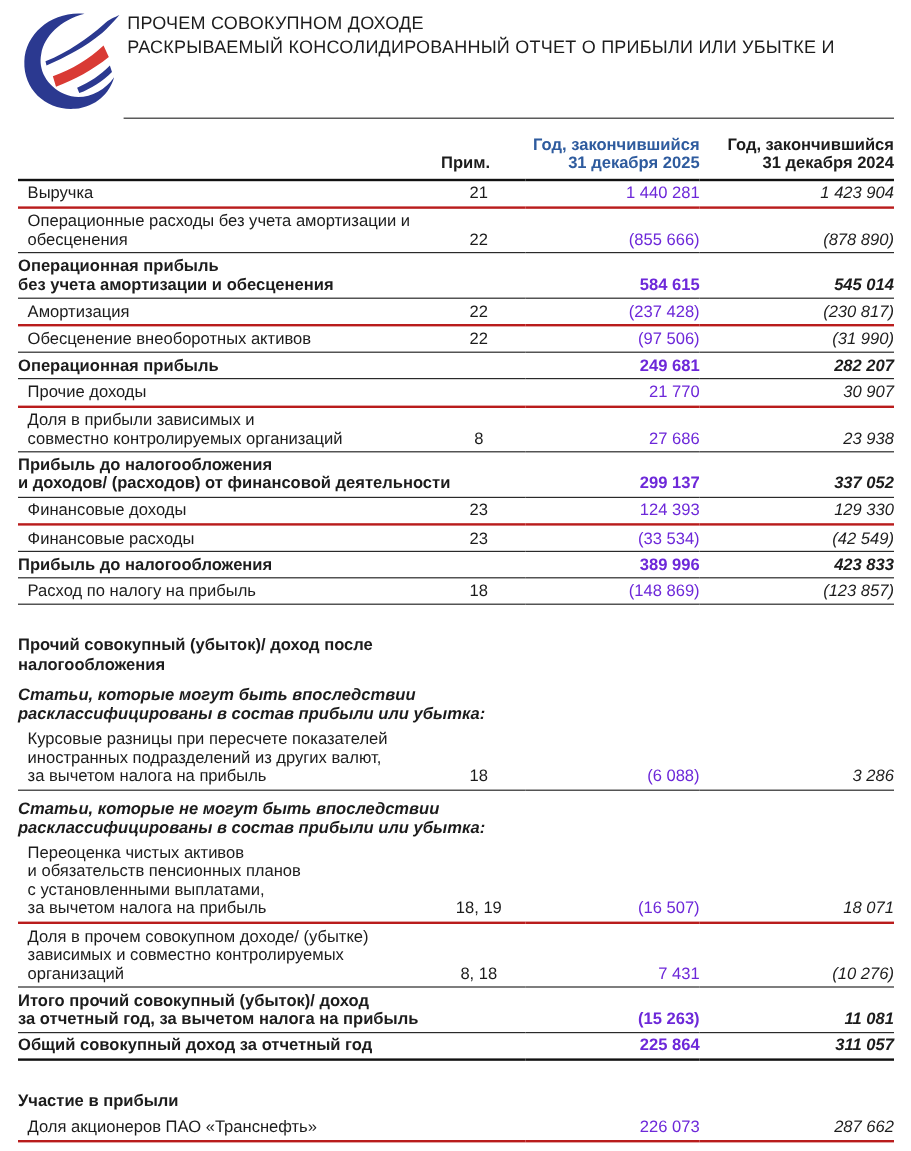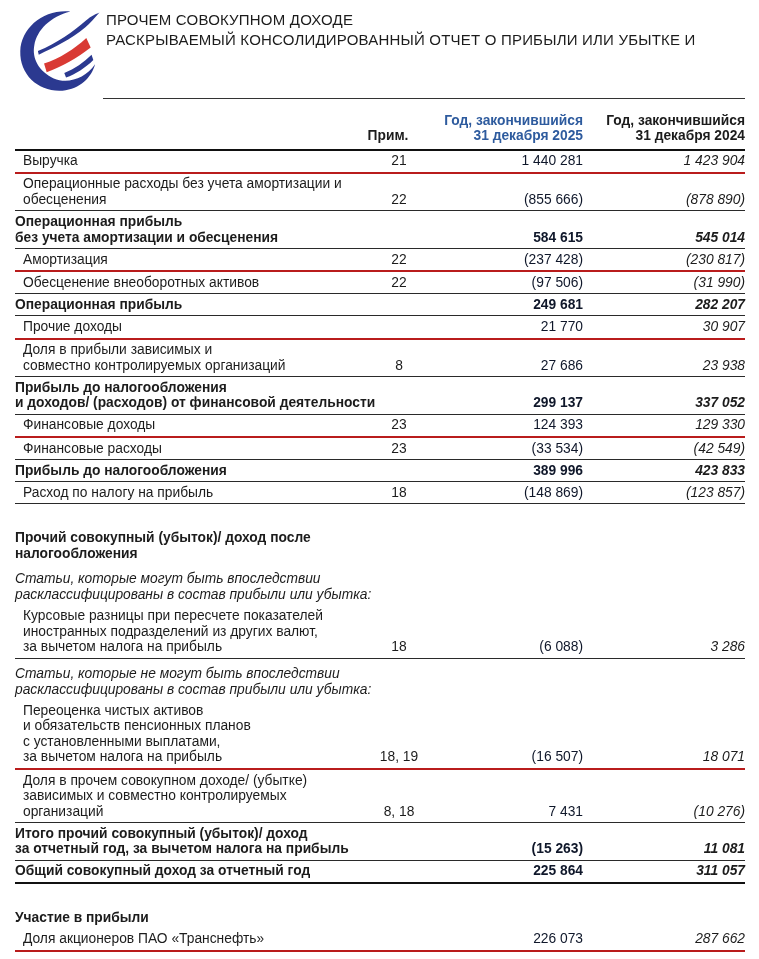--- a/index.html
+++ b/index.html
@@ -25,26 +25,26 @@
   col.c-25   { width:145px; }
   col.c-24   { width:162px; }
   th, td { vertical-align:bottom; padding:2.5px 0 3px 0; font-size:13.8px; line-height:15.6px; }
   thead th { font-weight:bold; border-bottom:2.5px solid #111; padding-bottom:5px; }
   th.h-note { text-align:center; padding-right:22px; }
   th.h-year { text-align:right; white-space:pre-line; }
   th.h-2025 { color:#2E5B9E; }
 
   td.lbl { white-space:pre; overflow:visible; }
   td.note { text-align:center; }
-  td.v25 { text-align:right; color:#0f172a; }
+  td.v25 { text-align:right; color:#6d28d9; }
   td.v24 { text-align:right;font-style:italic; }
 
   tr.reg td.lbl { padding-left:8px; }
   tr.total td, tr.section td { font-weight:bold; }
-  tr.noteital td { font-weight:normal; font-style:italic; }
+  tr.noteital td { font-weight:bold; font-style:italic; }
 
   tr.thin  td { border-bottom:2px solid #b91c1c; }
   tr.dark  td { border-bottom:1.5px solid #2a2a2a; }
   tr.thick td { border-bottom:2.5px solid #111; }
   tr.gap    td { padding-top:26px; }
   tr.gap-sm td { padding-top:7px; }
 </style>
 </head>
 <body>
 

